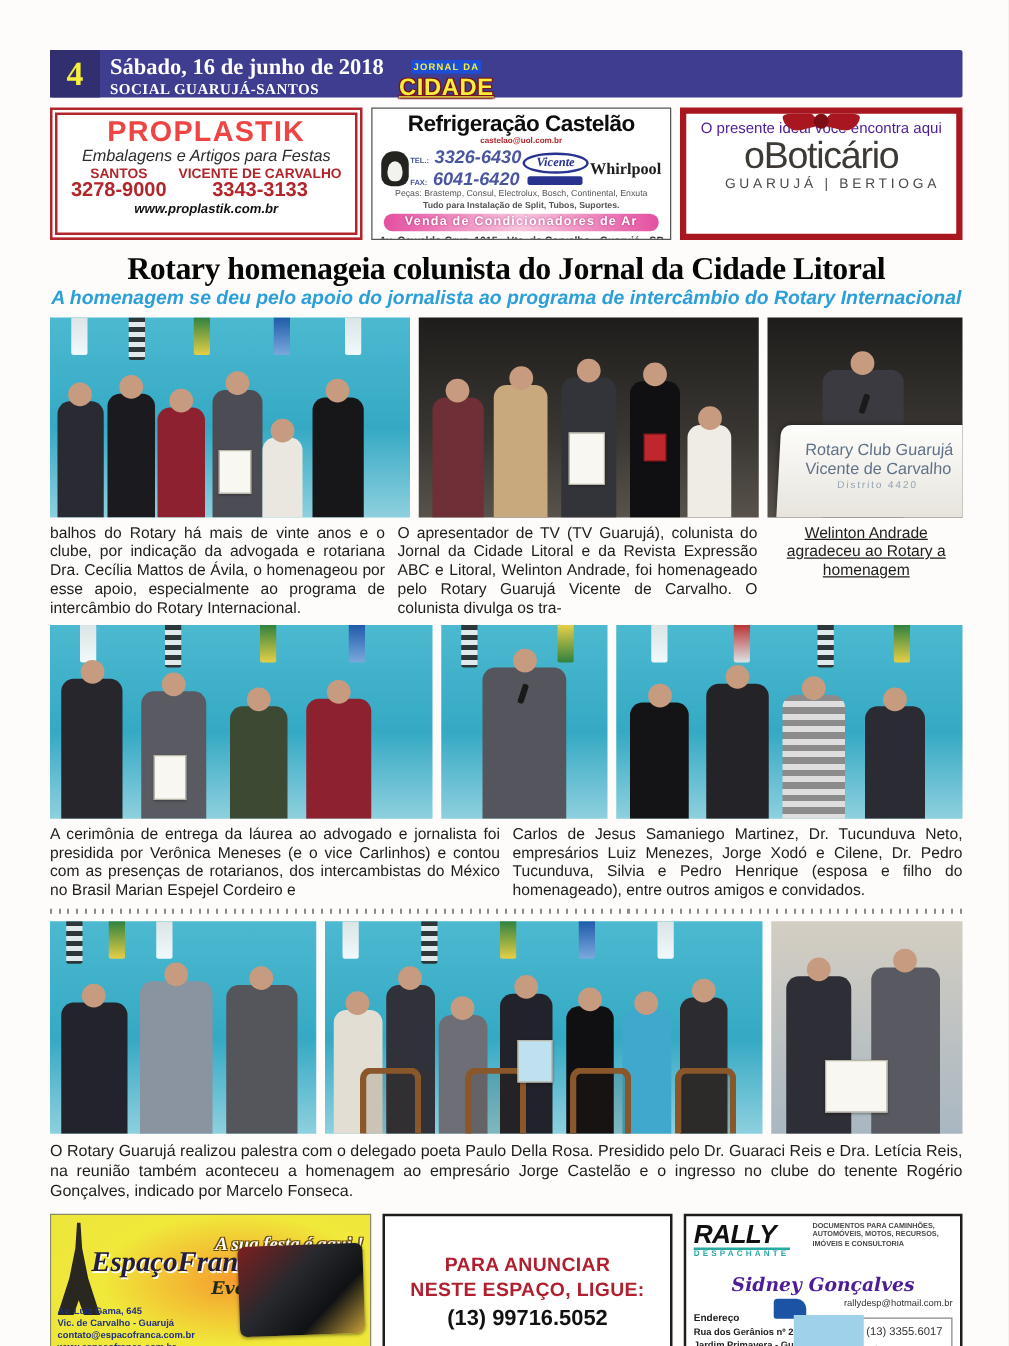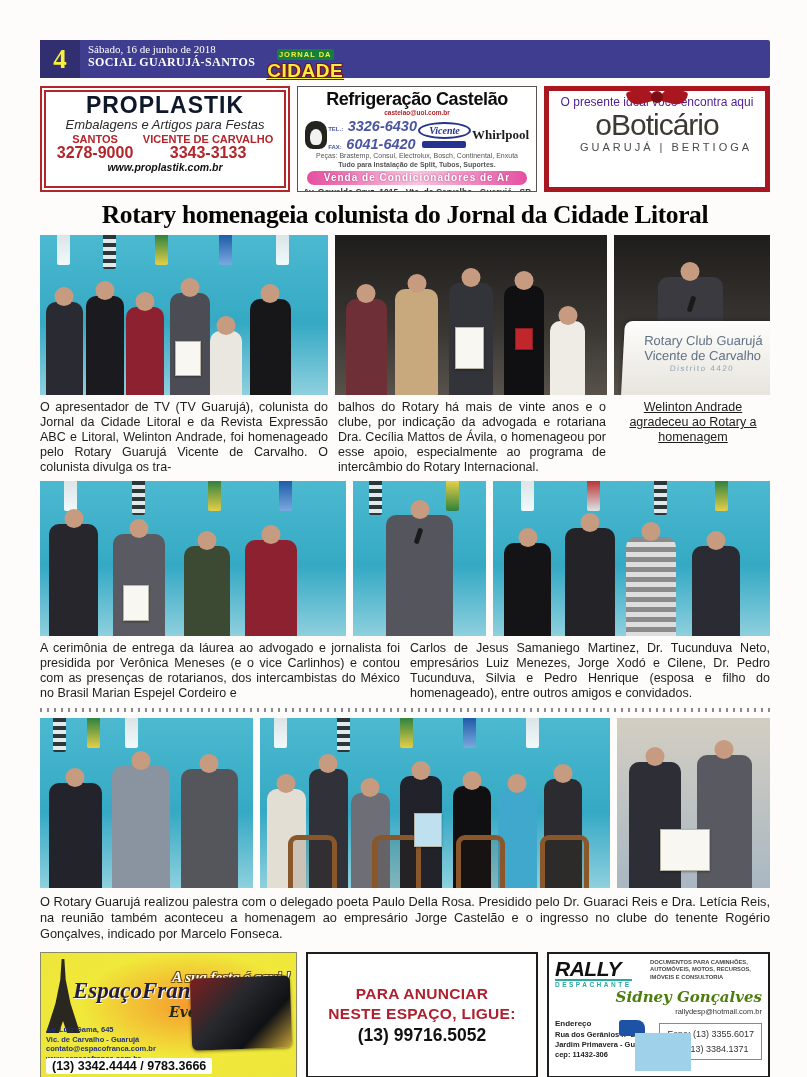--- a/index.html
+++ b/index.html
@@ -4,35 +4,35 @@
 <style>
   html,body{margin:0;padding:0;background:#e9e7e2;}
   .page{position:relative;width:807px;height:1077px;background:#fdfcfa;margin:0 auto;
         font-family:"Liberation Sans",sans-serif;color:#1c1c1c;overflow:hidden;
         padding:40px 37px 0 40px;box-sizing:border-box;}
 
   
   .topbar{display:flex;align-items:stretch;height:38px;background:#3f3d8f;border-radius:2px;}
   .pagenum{width:40px;background:#322f70;color:#f7ef3c;font:bold 27px/38px "Liberation Serif",serif;text-align:center;}
   .datebox{padding:3px 8px 0 8px;color:#fff;font-family:"Liberation Serif",serif;white-space:nowrap;}
-  .date{font-size:11px;font-weight:normal;}
+  .date{font-size:18px;font-weight:bold;}
   .section{font-size:12px;font-weight:bold;letter-spacing:.4px;}
   .columnist{flex:1;text-align:center;color:#fff;font:bold 29px/38px "DejaVu Sans",sans-serif;letter-spacing:1px;}
   .badge{width:84px;position:relative;padding-top:3px;text-align:center;}
-  .badge-top{display:inline-block;background:#15803d;color:#f7ef3c;font:bold 7.5px/11px "Liberation Sans",sans-serif;
+  .badge-top{display:inline-block;background:#1d4ed8;color:#f7ef3c;font:bold 7.5px/11px "Liberation Sans",sans-serif;
              letter-spacing:1px;padding:0 2px;border-radius:2px;}
   .badge-bottom{color:#f7ef3c;font:900 19px/20px "Liberation Sans",sans-serif;letter-spacing:.5px;
              text-shadow:1px 1px 0 #7a1418,-1px 1px 0 #7a1418,1px -1px 0 #7a1418,-1px -1px 0 #7a1418;text-decoration:underline;}
 
   
   .ads-top{display:flex;gap:7px;margin-top:8px;height:106px;}
   .ad{box-sizing:border-box;background:#fff;overflow:hidden;position:relative;}
   .ad-proplastik{flex:0 0 250px;border:2px solid #b2252b;box-shadow:inset 0 0 0 2px #fff,inset 0 0 0 4px #b2252b;
                  text-align:center;padding-top:5px;}
-  .pp-name{color:#0f172a;font:900 23px/24px "Liberation Sans",sans-serif;letter-spacing:1px;}
+  .pp-name{color:#ef4444;font:900 23px/24px "Liberation Sans",sans-serif;letter-spacing:1px;}
   .pp-tag{color:#b2252b;font:bold italic 14px/15px "DejaVu Serif",serif;}
   .pp-sub{color:#2a2a2a;font:italic 13px/15px "Liberation Sans",sans-serif;}
   .pp-phones{display:flex;justify-content:space-around;padding:1px 10px 0 10px;color:#b2252b;}
   .pp-loc{font:bold 11px/12px "Liberation Sans",sans-serif;}
   .pp-ph{font:900 16px/16px "Liberation Sans",sans-serif;}
   .pp-site{font:bold italic 10.5px/12px "Liberation Sans",sans-serif;color:#111;}
 
   .ad-castelao{flex:0 0 240px;border:1px solid #555;text-align:center;padding:3px 5px;}
   .cs-title{font:900 18px/19px "Liberation Sans",sans-serif;color:#0d0d0d;letter-spacing:-.4px;}
   .cs-mail{font:bold 6.5px/8px "Liberation Sans",sans-serif;color:#b2252b;}
@@ -111,21 +111,21 @@
                align-items:center;justify-content:center;gap:2px;}
   .an-l{font:900 15.5px/18px "Liberation Sans",sans-serif;color:#b01f2e;letter-spacing:.3px;}
   .an-ph{font:900 17.5px/20px "Liberation Sans",sans-serif;color:#111;}
 
   .ad-rally{flex:1;border:2px solid #1d1d1d;background:#fff;position:relative;padding:5px 6px;box-sizing:border-box;
             font-family:"Liberation Sans",sans-serif;}
   .rl-top{display:flex;justify-content:space-between;}
   .rl-brand{font:900 italic 21px/20px "Liberation Sans",sans-serif;color:#101010;letter-spacing:-.5px;}
   .rl-desp{font:bold 6.5px/8px "Liberation Sans",sans-serif;color:#2aa9a4;letter-spacing:2.5px;border-top:2px solid #2aa9a4;}
   .rl-serv{width:112px;font:bold 5.8px/1.3 "Liberation Sans",sans-serif;color:#474747;text-align:left;}
-  .rl-owner{text-align:right;margin-top:0;font:bold italic 15px/16px "DejaVu Serif",serif;color:#4d7c0f;}
+  .rl-owner{text-align:center;margin-top:12px;font:bold italic 15px/16px "DejaVu Serif",serif;color:#4c1d95;}
   .rl-mail{text-align:right;font:7.5px/9px "Liberation Sans",sans-serif;color:#333;margin-top:2px;}
   .rl-bottom{display:flex;justify-content:space-between;margin-top:3px;}
   .rl-addr{font:bold 7.5px/1.35 "Liberation Sans",sans-serif;color:#222;}
   .rl-addr .lbl{font-size:8px;}
   .rl-fone{border:1px solid #888;padding:3px 7px;font:9px/1.6 "Liberation Sans",sans-serif;color:#333;align-self:flex-end;}
   .rl-blue{position:absolute;left:86px;bottom:5px;width:56px;height:38px;background:#9fd2ea;}
   .rl-car{position:absolute;left:70px;bottom:40px;width:26px;height:16px;background:#1c53a5;border-radius:3px 8px 2px 2px;}
 </style>
 </head>
 <body>
@@ -190,20 +190,21 @@
           <i class="r"></i>
           <b></b>
         </span>
       <div class="bo-tag">O presente ideal você encontra aqui</div>
       <div class="bo-brand">oBoticário</div>
       <div class="bo-cities">GUARUJÁ | BERTIOGA</div>
     </div>
   </div>
 
   <h1 class="headline">Rotary homenageia colunista do Jornal da Cidade Litoral</h1>
+  <h2 class="subheadline">A homenagem se deu pelo apoio do jornalista ao programa de intercâmbio do Rotary Internacional</h2>
 
   <div class="ph-row" style="height:160px">
     <div class="photo" style="flex:0 0 288px">
       <span class="f" style="left:6%;background:linear-gradient(#e8e8e8,#fff)"></span>
       <span class="f" style="left:22%;height:34px;background:repeating-linear-gradient(180deg,#2b2b2b 0 4px,#eee 4px 8px)"></span>
       <span class="f" style="left:40%;background:linear-gradient(#2e7d32,#f3d13c)"></span>
       <span class="f" style="left:62%;background:linear-gradient(#1c53a5,#7fa8e0)"></span>
       <span class="f" style="left:82%;background:linear-gradient(#e8e8e8,#fff)"></span>
       <span class="p" style="--c:#2a2a33;left:2%;width:13%;height:58%"></span>
       <span class="p" style="--c:#1b1b1f;left:16%;width:13%;height:62%"></span>
@@ -227,22 +228,22 @@
       <span class="mic" style="left:48%;top:38%"></span>
       <div class="podium">
         <div class="sign1">Rotary Club Guarujá</div>
         <div class="sign1">Vicente de Carvalho</div>
         <div class="sign2">Distrito 4420</div>
       </div>
     </div>
   </div>
 
   <div class="cap-row">
+    <div class="cap" style="flex:0 0 268px">balhos do Rotary há mais de vinte anos e o clube, por indicação da advogada e rotariana Dra. Cecília Mattos de Ávila, o homenageou por esse apoio, especialmente ao programa de intercâmbio do Rotary Internacional.</div>
     <div class="cap" style="flex:0 0 288px">O apresentador de TV (TV Guarujá), colunista do Jornal da Cidade Litoral e da Revista Expressão ABC e Litoral, Welinton Andrade, foi homenageado pelo Rotary Guarujá Vicente de Carvalho. O colunista divulga os tra-</div>
-    <div class="cap" style="flex:0 0 268px">balhos do Rotary há mais de vinte anos e o clube, por indicação da advogada e rotariana Dra. Cecília Mattos de Ávila, o homenageou por esse apoio, especialmente ao programa de intercâmbio do Rotary Internacional.</div>
     <div class="cap center" style="flex:1">Welinton Andrade agradeceu ao Rotary a homenagem</div>
   </div>
 
   <div class="ph-row" style="height:155px">
     <div class="photo" style="flex:0 0 306px">
       <span class="f" style="left:8%;background:linear-gradient(#e8e8e8,#fff)"></span>
       <span class="f" style="left:30%;height:34px;background:repeating-linear-gradient(180deg,#2b2b2b 0 4px,#eee 4px 8px)"></span>
       <span class="f" style="left:55%;background:linear-gradient(#2e7d32,#f3d13c)"></span>
       <span class="f" style="left:78%;background:linear-gradient(#1c53a5,#7fa8e0)"></span>
       <span class="p" style="--c:#26262c;left:3%;width:16%;height:72%"></span>

